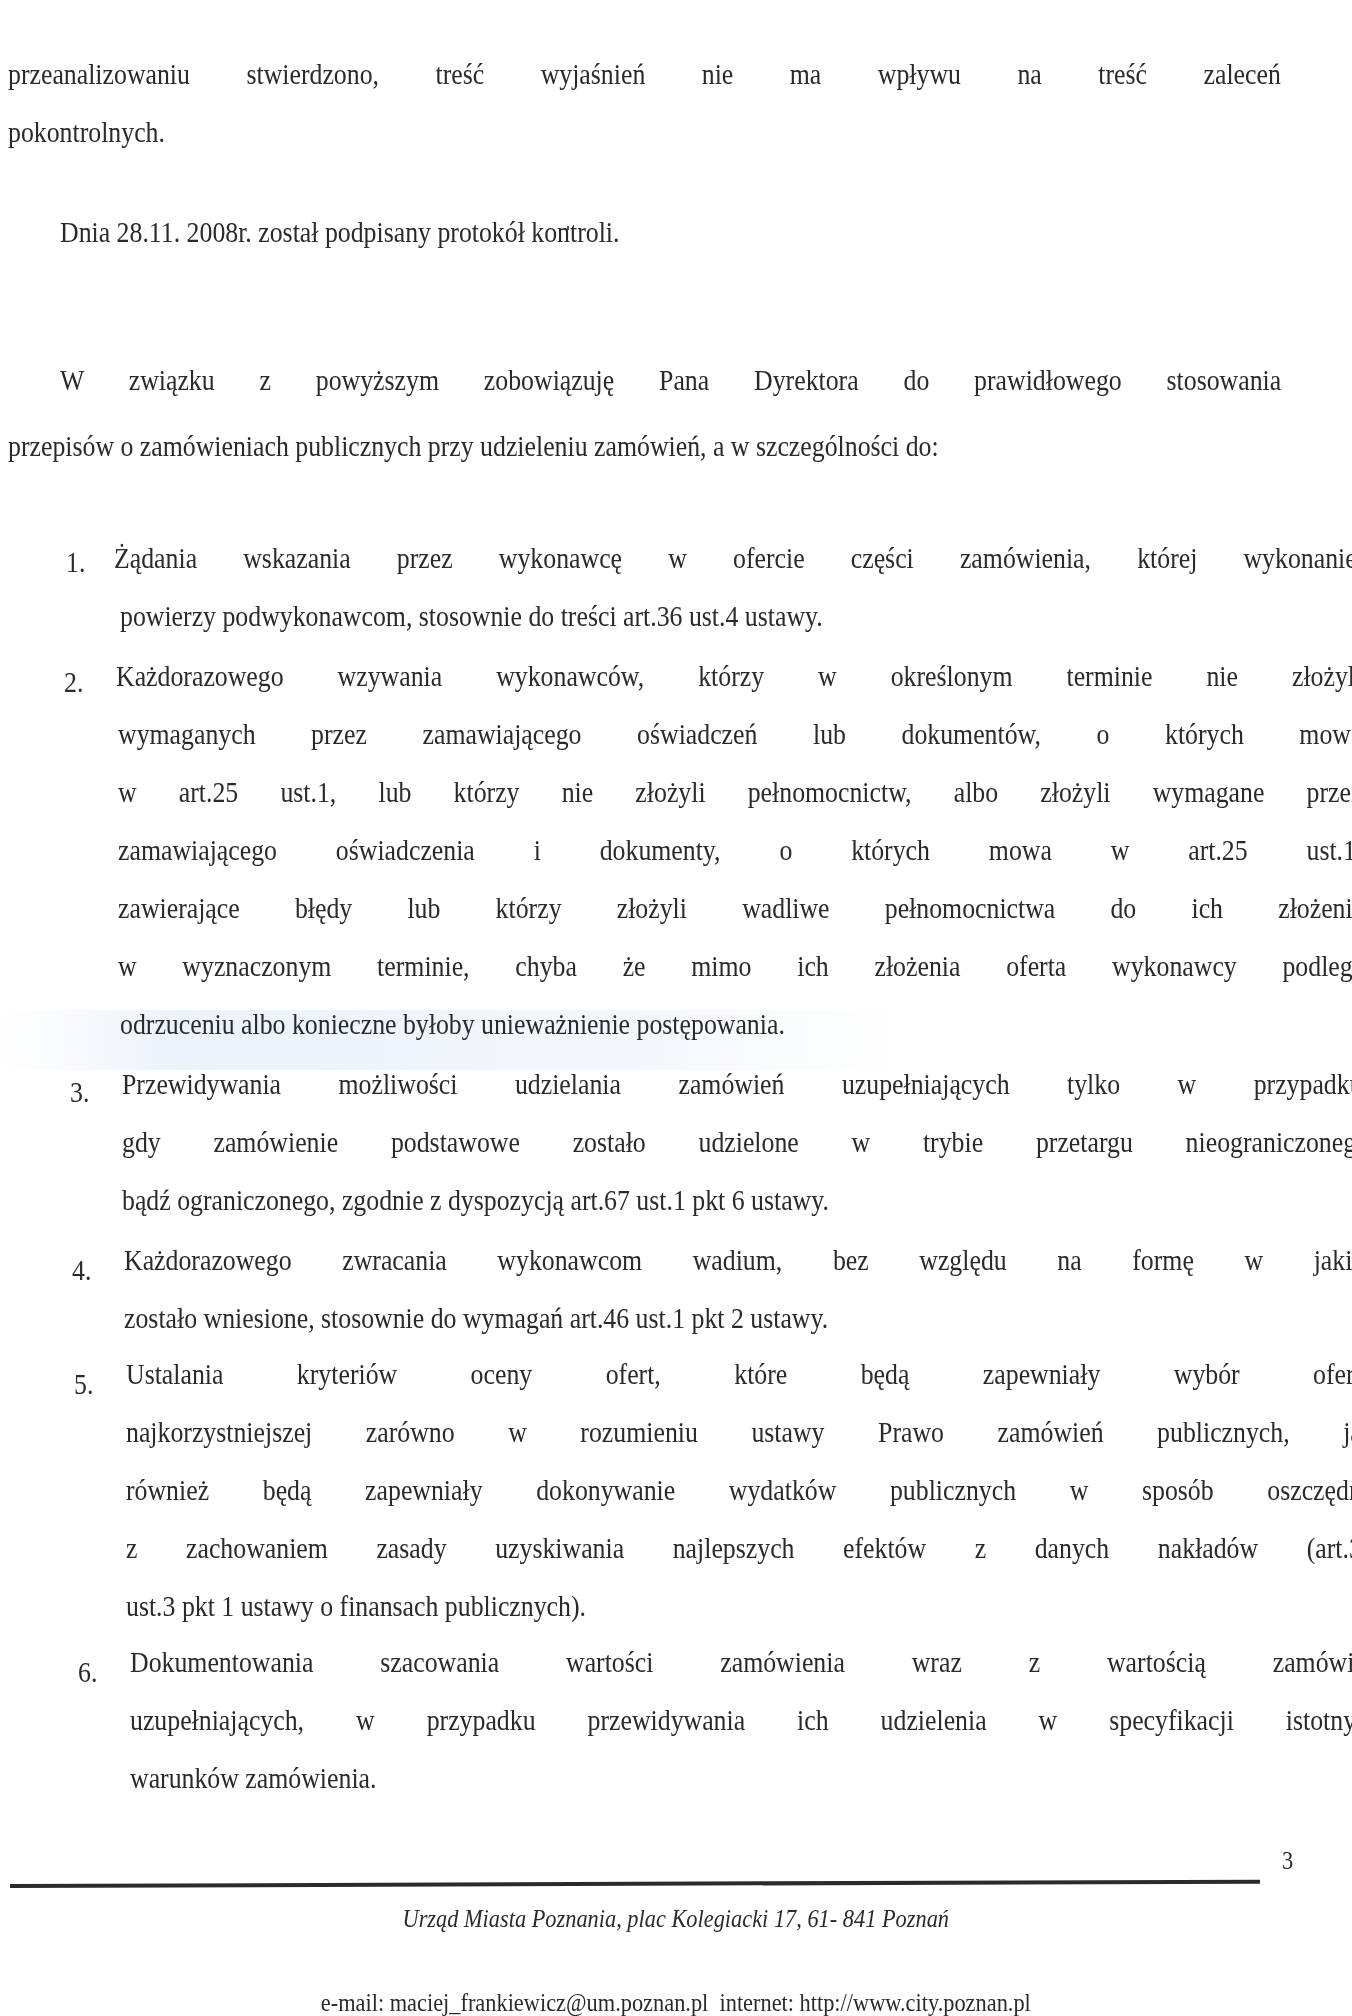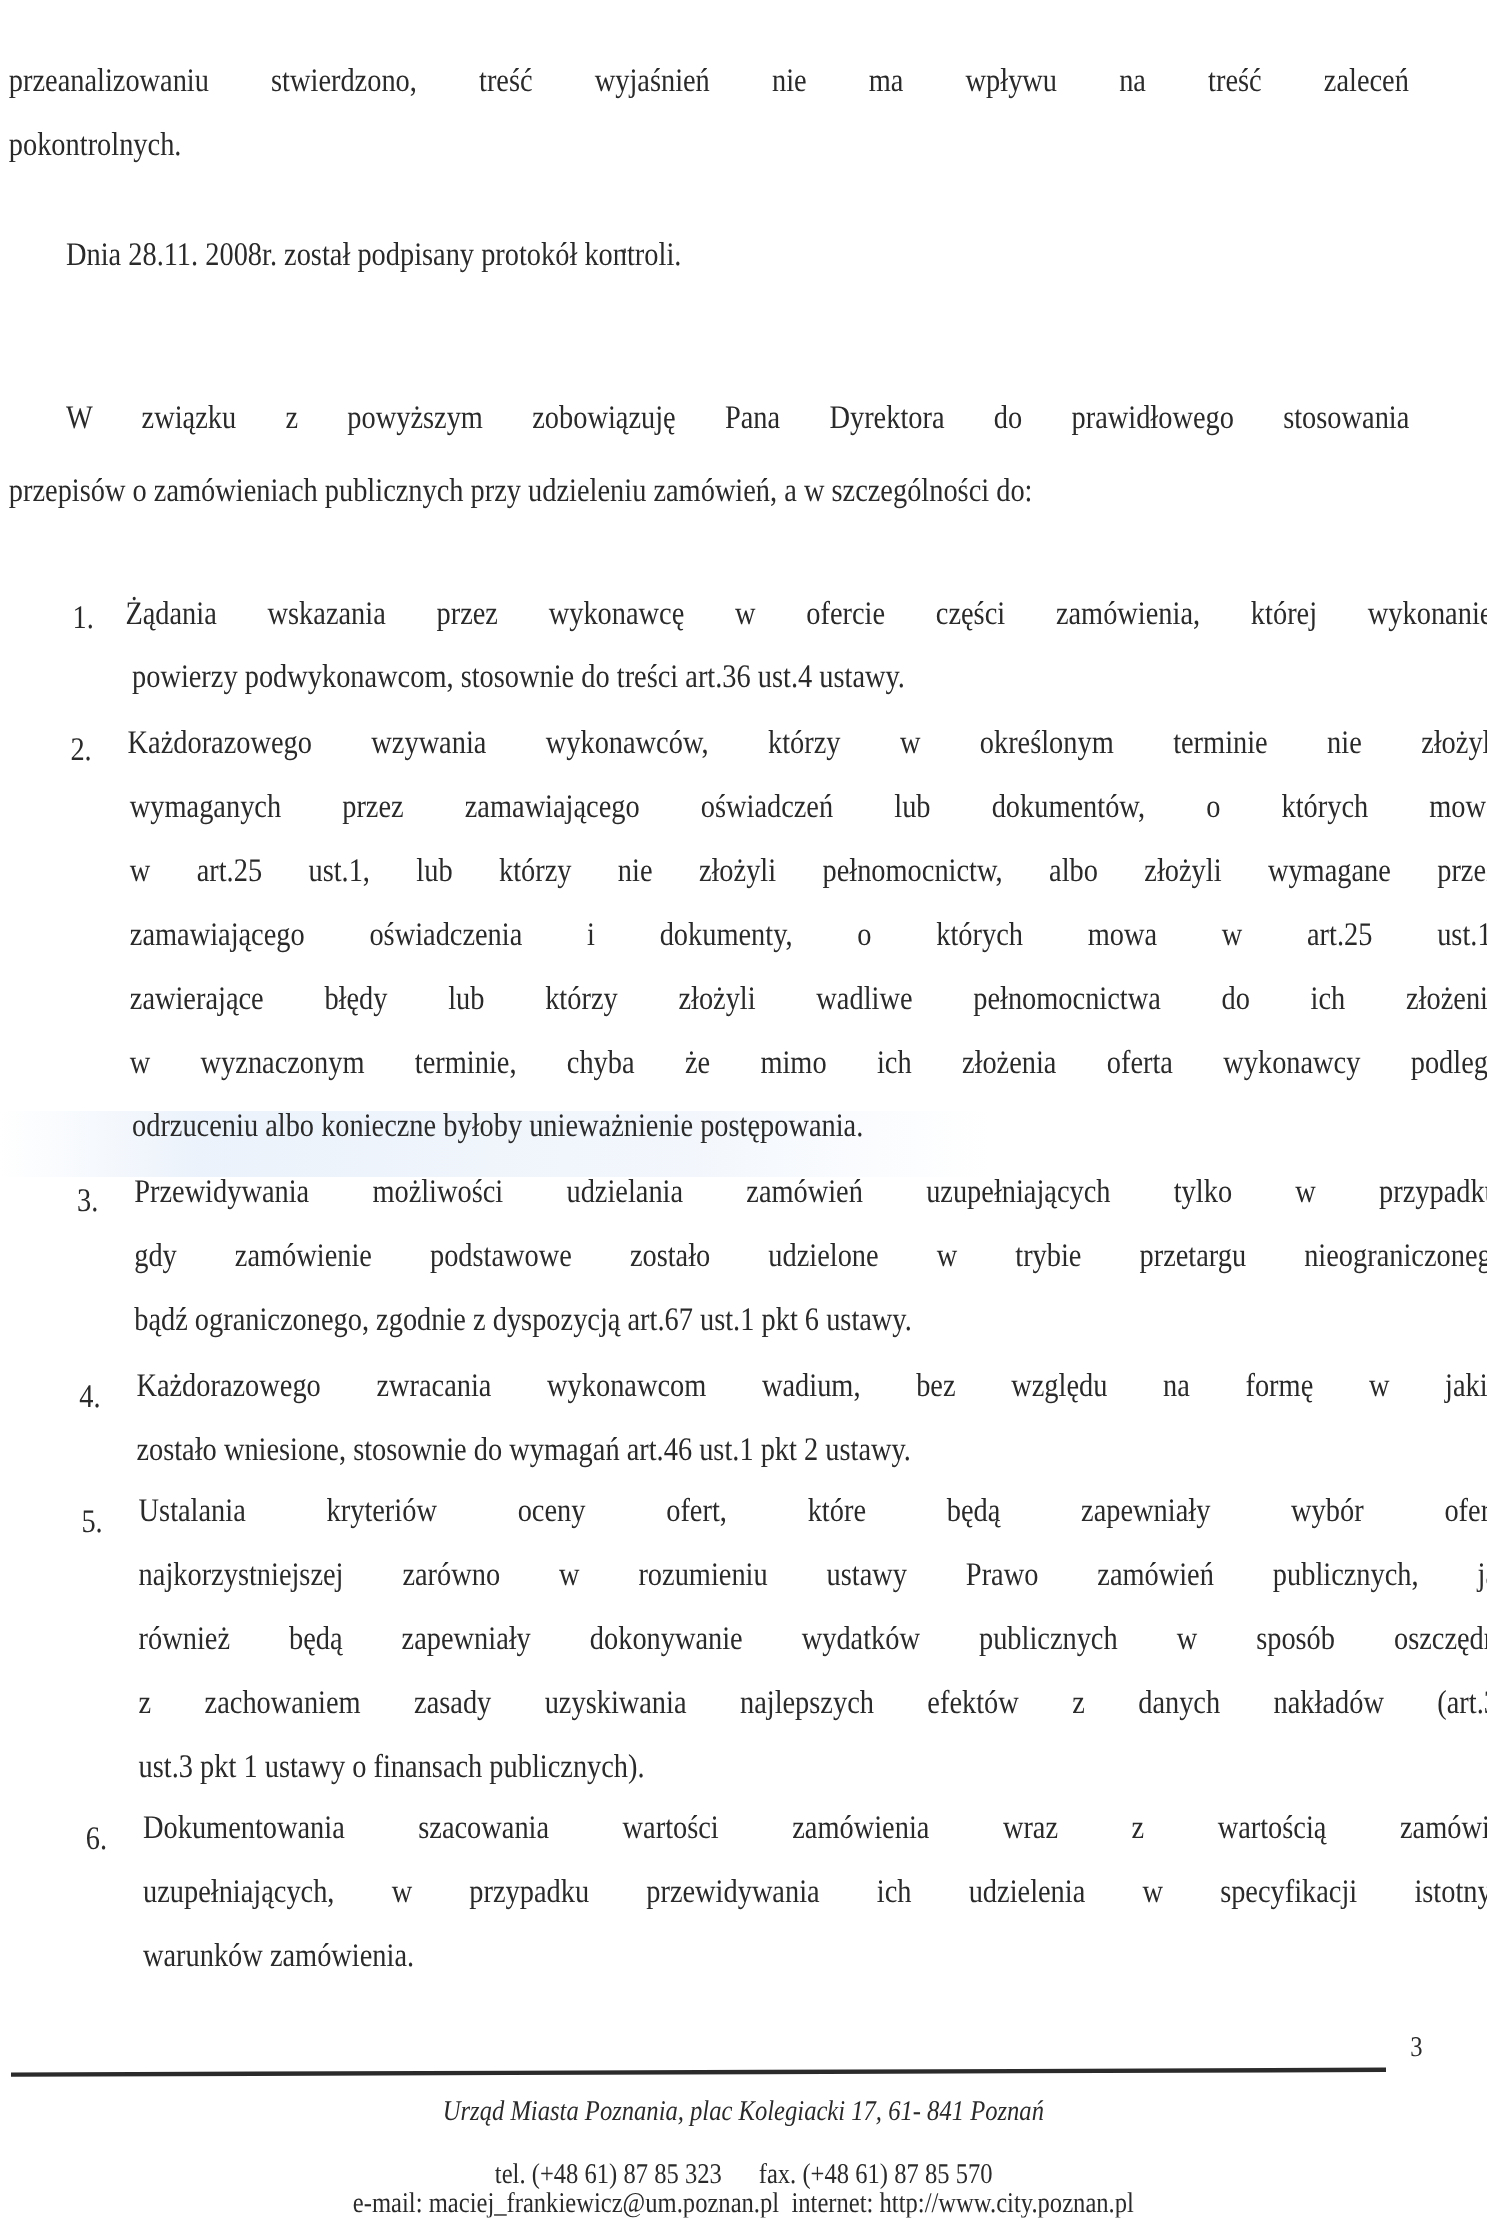--- a/index.html
+++ b/index.html
@@ -131,16 +131,15 @@
 
   <div class="num" style="left:78px; top:1654px;">6.</div>
   <div class="text-line justify" style="left:130px; top:1644px; width:1452px;">Dokumentowania szacowania wartości zamówienia wraz z wartością zamówień</div>
   <div class="text-line justify" style="left:130px; top:1702px; width:1454px;">uzupełniających, w przypadku przewidywania ich udzielenia w specyfikacji istotnych</div>
   <div class="text-line" style="left:130px; top:1760px;">warunków zamówienia.</div>
 
   <div class="page-number">3</div>
 
   <div class="footer-rule"></div>
   <div class="footer-line" style="top:1904px;font-style:italic;"><span>Urząd Miasta Poznania, plac Kolegiacki 17, 61- 841 Poznań</span></div>
-  <div class="footer-line" style="top:1962px;"><span style="white-space:pre;">tel. (+48 61) 87 85 323      fax. (+48 61) 87 85 570</span></div>
   <div class="footer-line" style="top:1988px;"><span style="white-space:pre;">e-mail: maciej_frankiewicz@um.poznan.pl  internet: http://www.city.poznan.pl</span></div>
 
 </div>
 
 </body></html>

